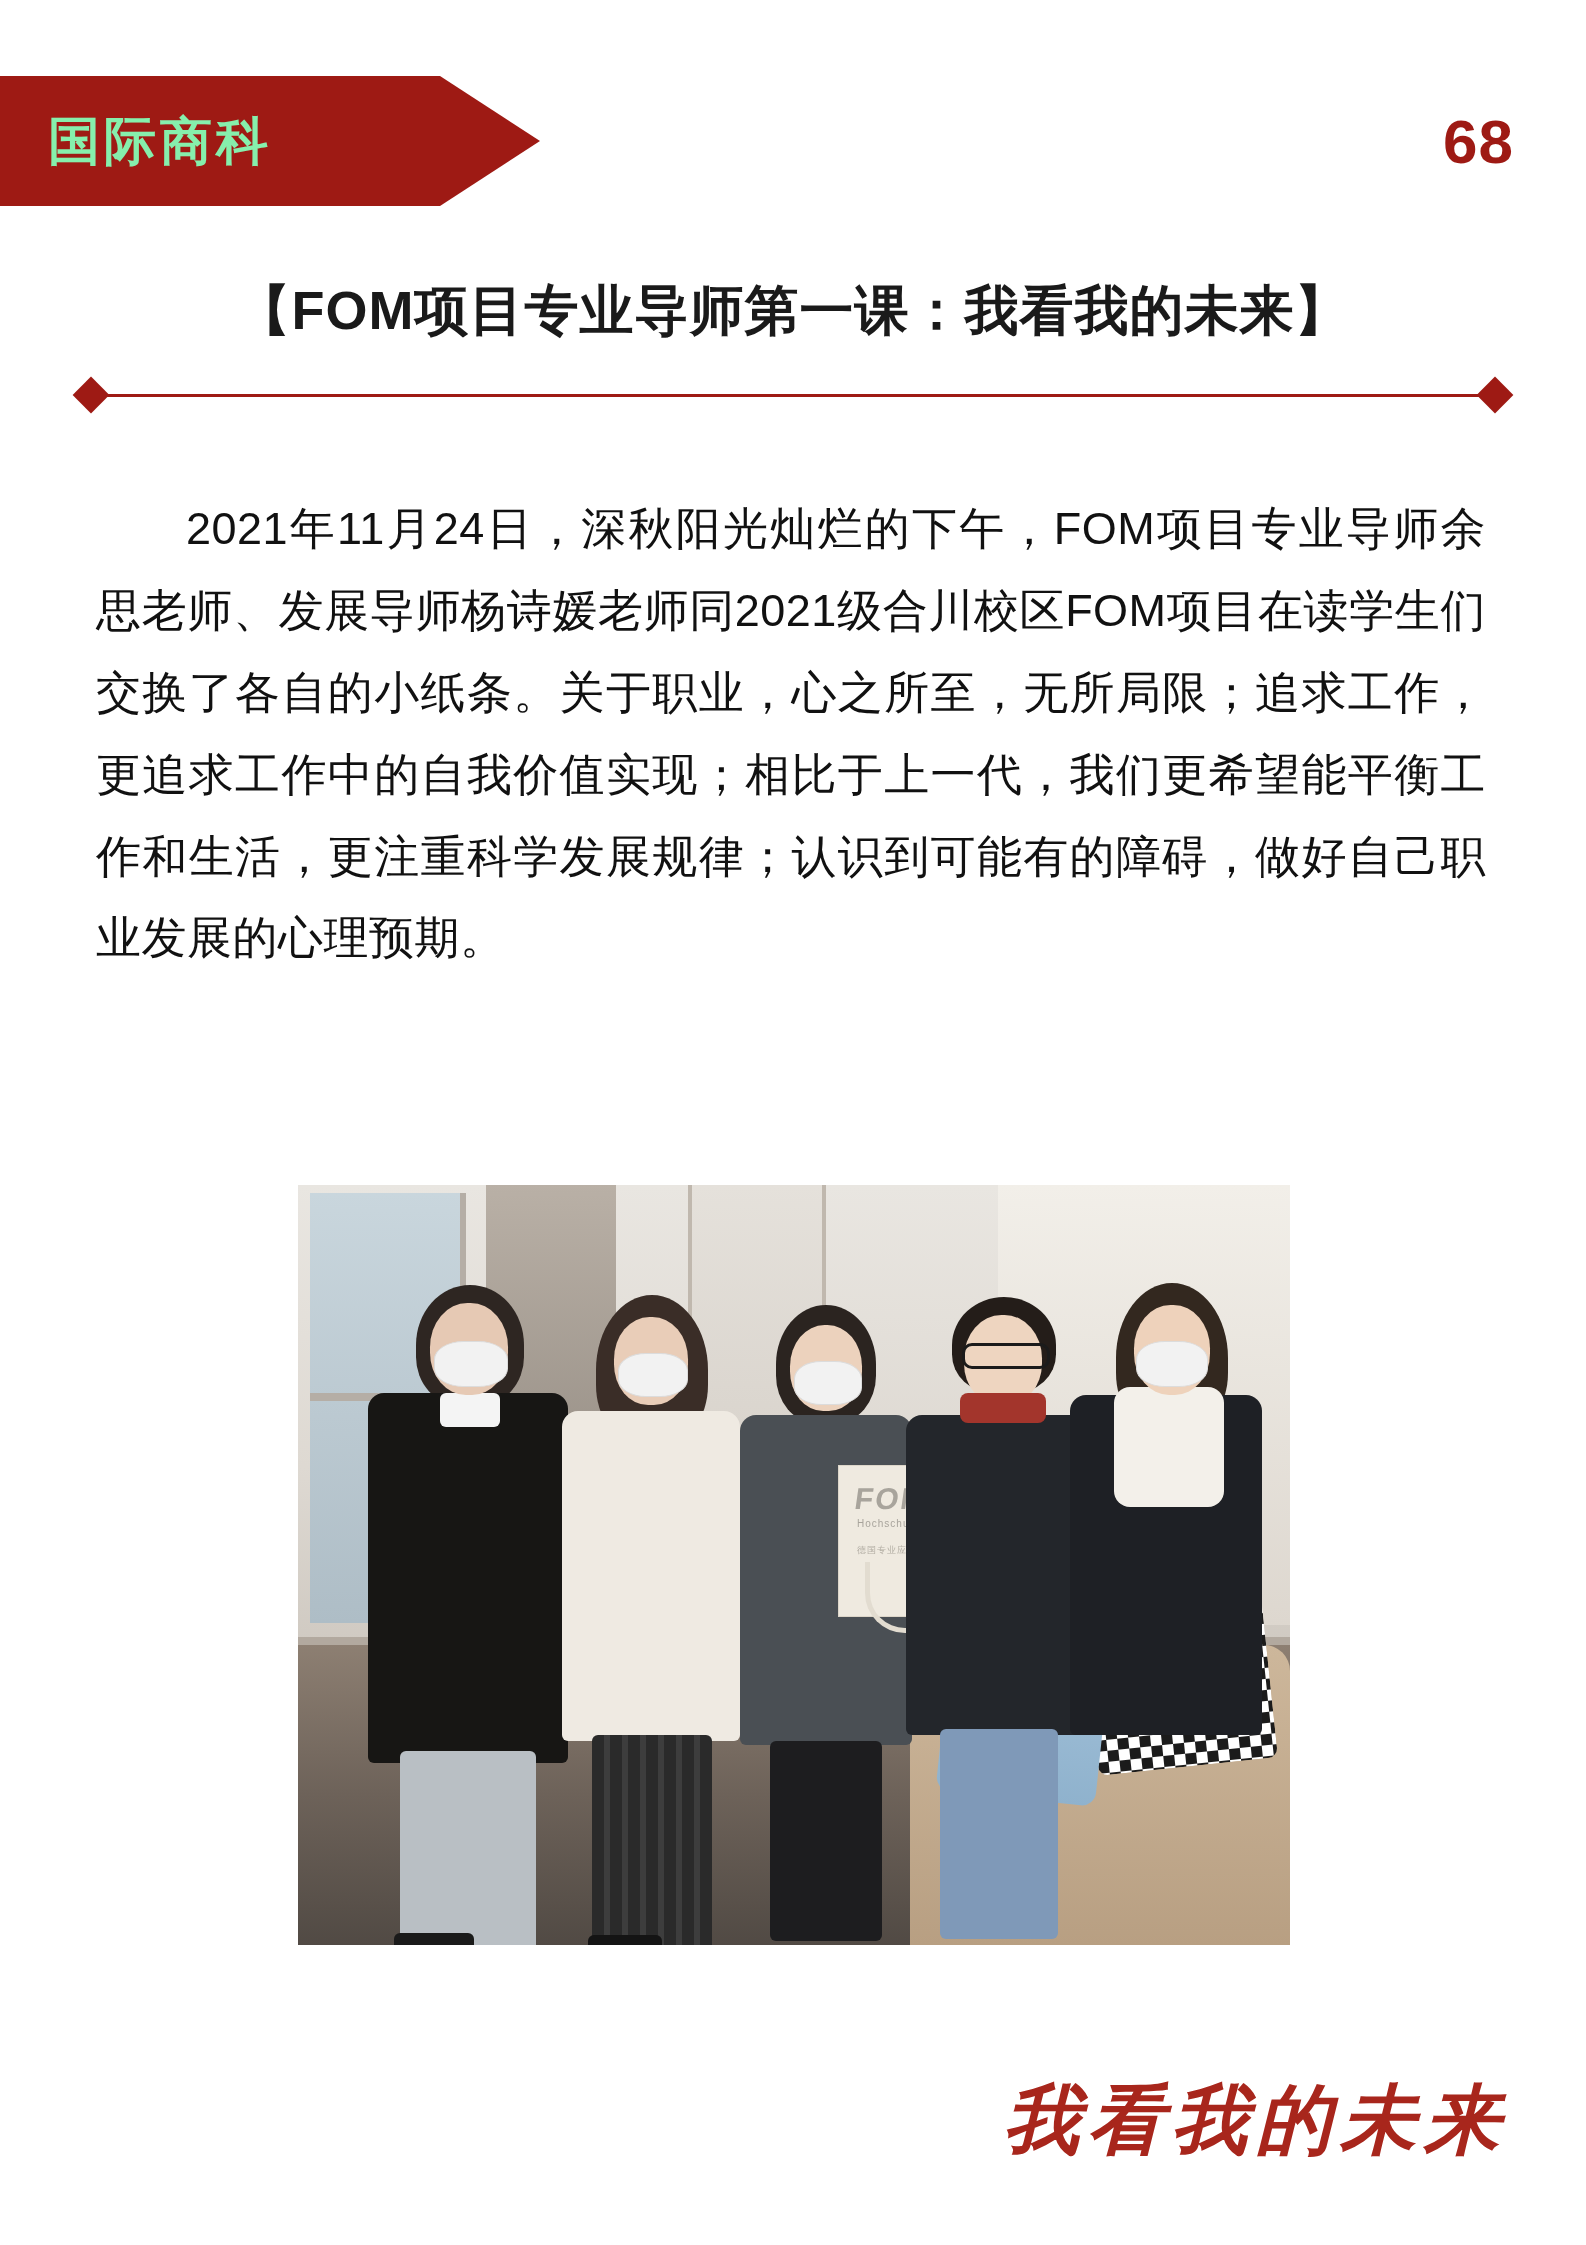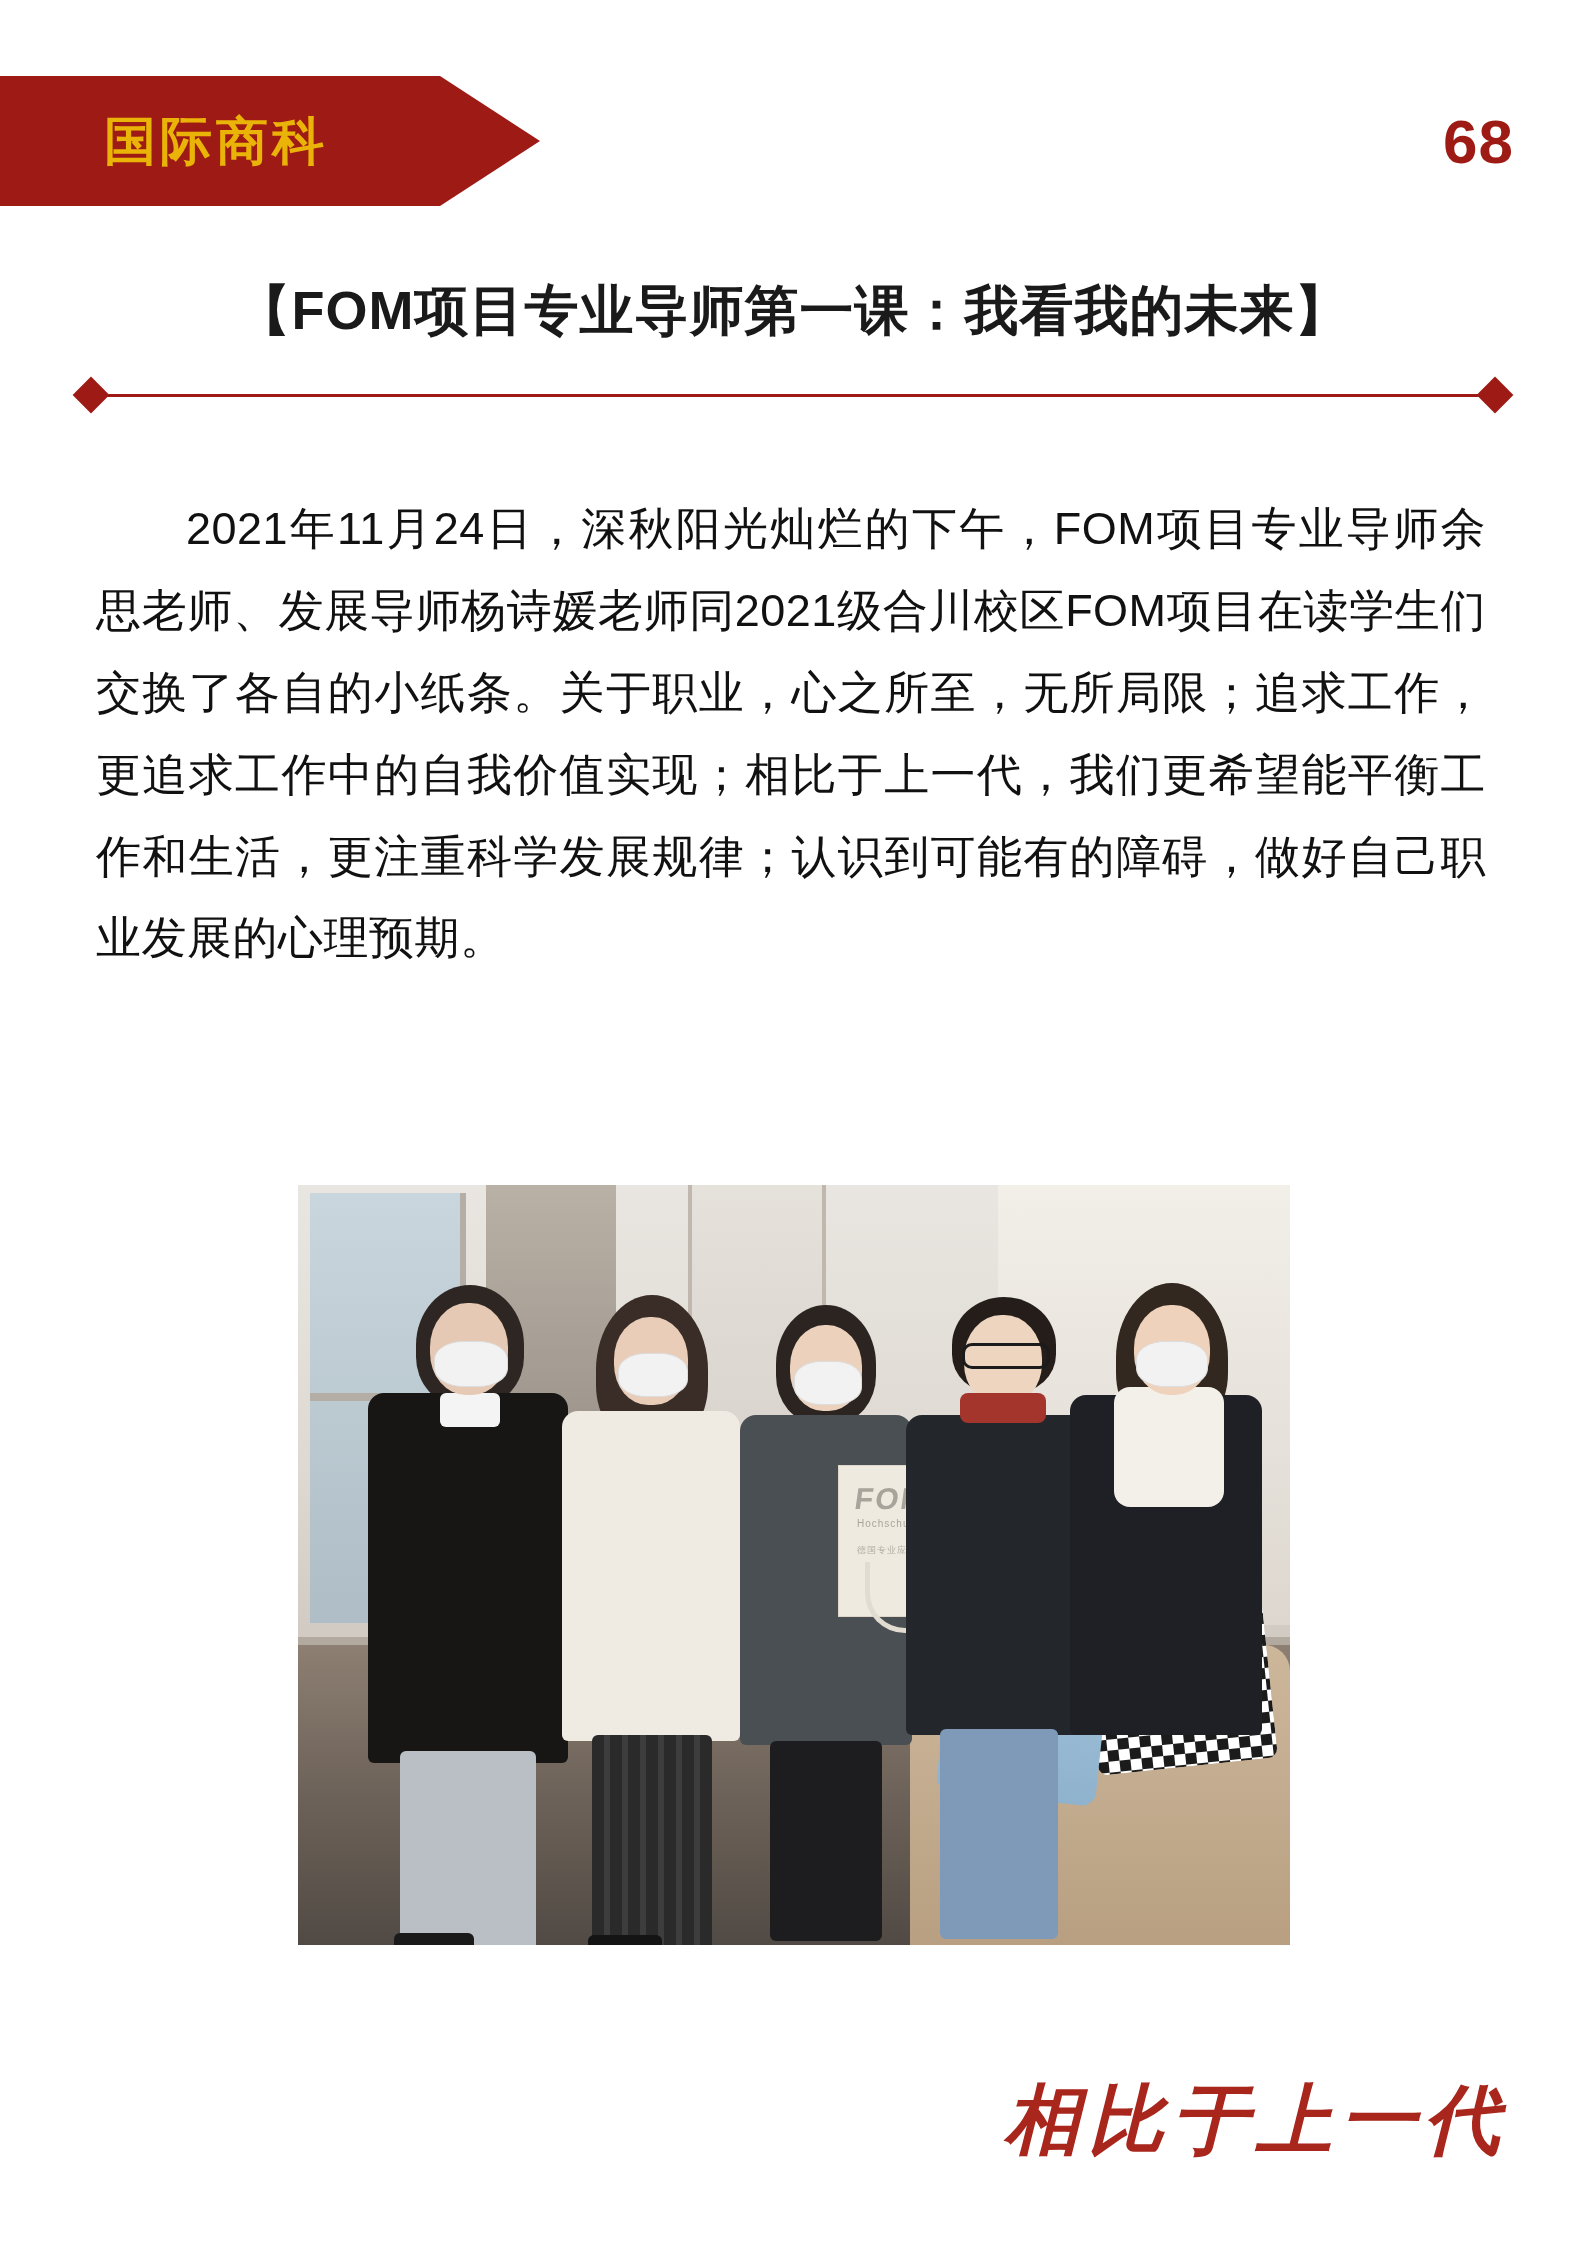--- a/index.html
+++ b/index.html
@@ -29,25 +29,25 @@
     left: 0;
     height: 130px;
     width: 540px;
     background: #9e1a14;
     
     clip-path: polygon(0 0, 440px 0, 540px 65px, 440px 130px, 0 130px);
     display: flex;
     align-items: center;
   }
   .banner-text {
-    color: #eab308;
+    color: #86efac;
     font-size: 52px;
     font-weight: bold;
     letter-spacing: 4px;
-    margin-left: 104px;
+    margin-left: 48px;
     line-height: 1;
   }
   .page-number {
     position: absolute;
     right: 72px;
     top: 50%;
     transform: translateY(-50%);
     color: #9e1a14;
     font-size: 62px;
     font-weight: bold;
@@ -379,13 +379,13 @@
     <div class="person p5">
       <div class="hair"></div>
       <div class="body-coat"></div>
       <div class="scarfw"></div>
       <div class="head"></div>
       <div class="mask"></div>
     </div>
   </div>
 </div>
 
-<div class="footer-logo">相比于上一代</div>
+<div class="footer-logo">我看我的未来</div>
 
 </body></html>

